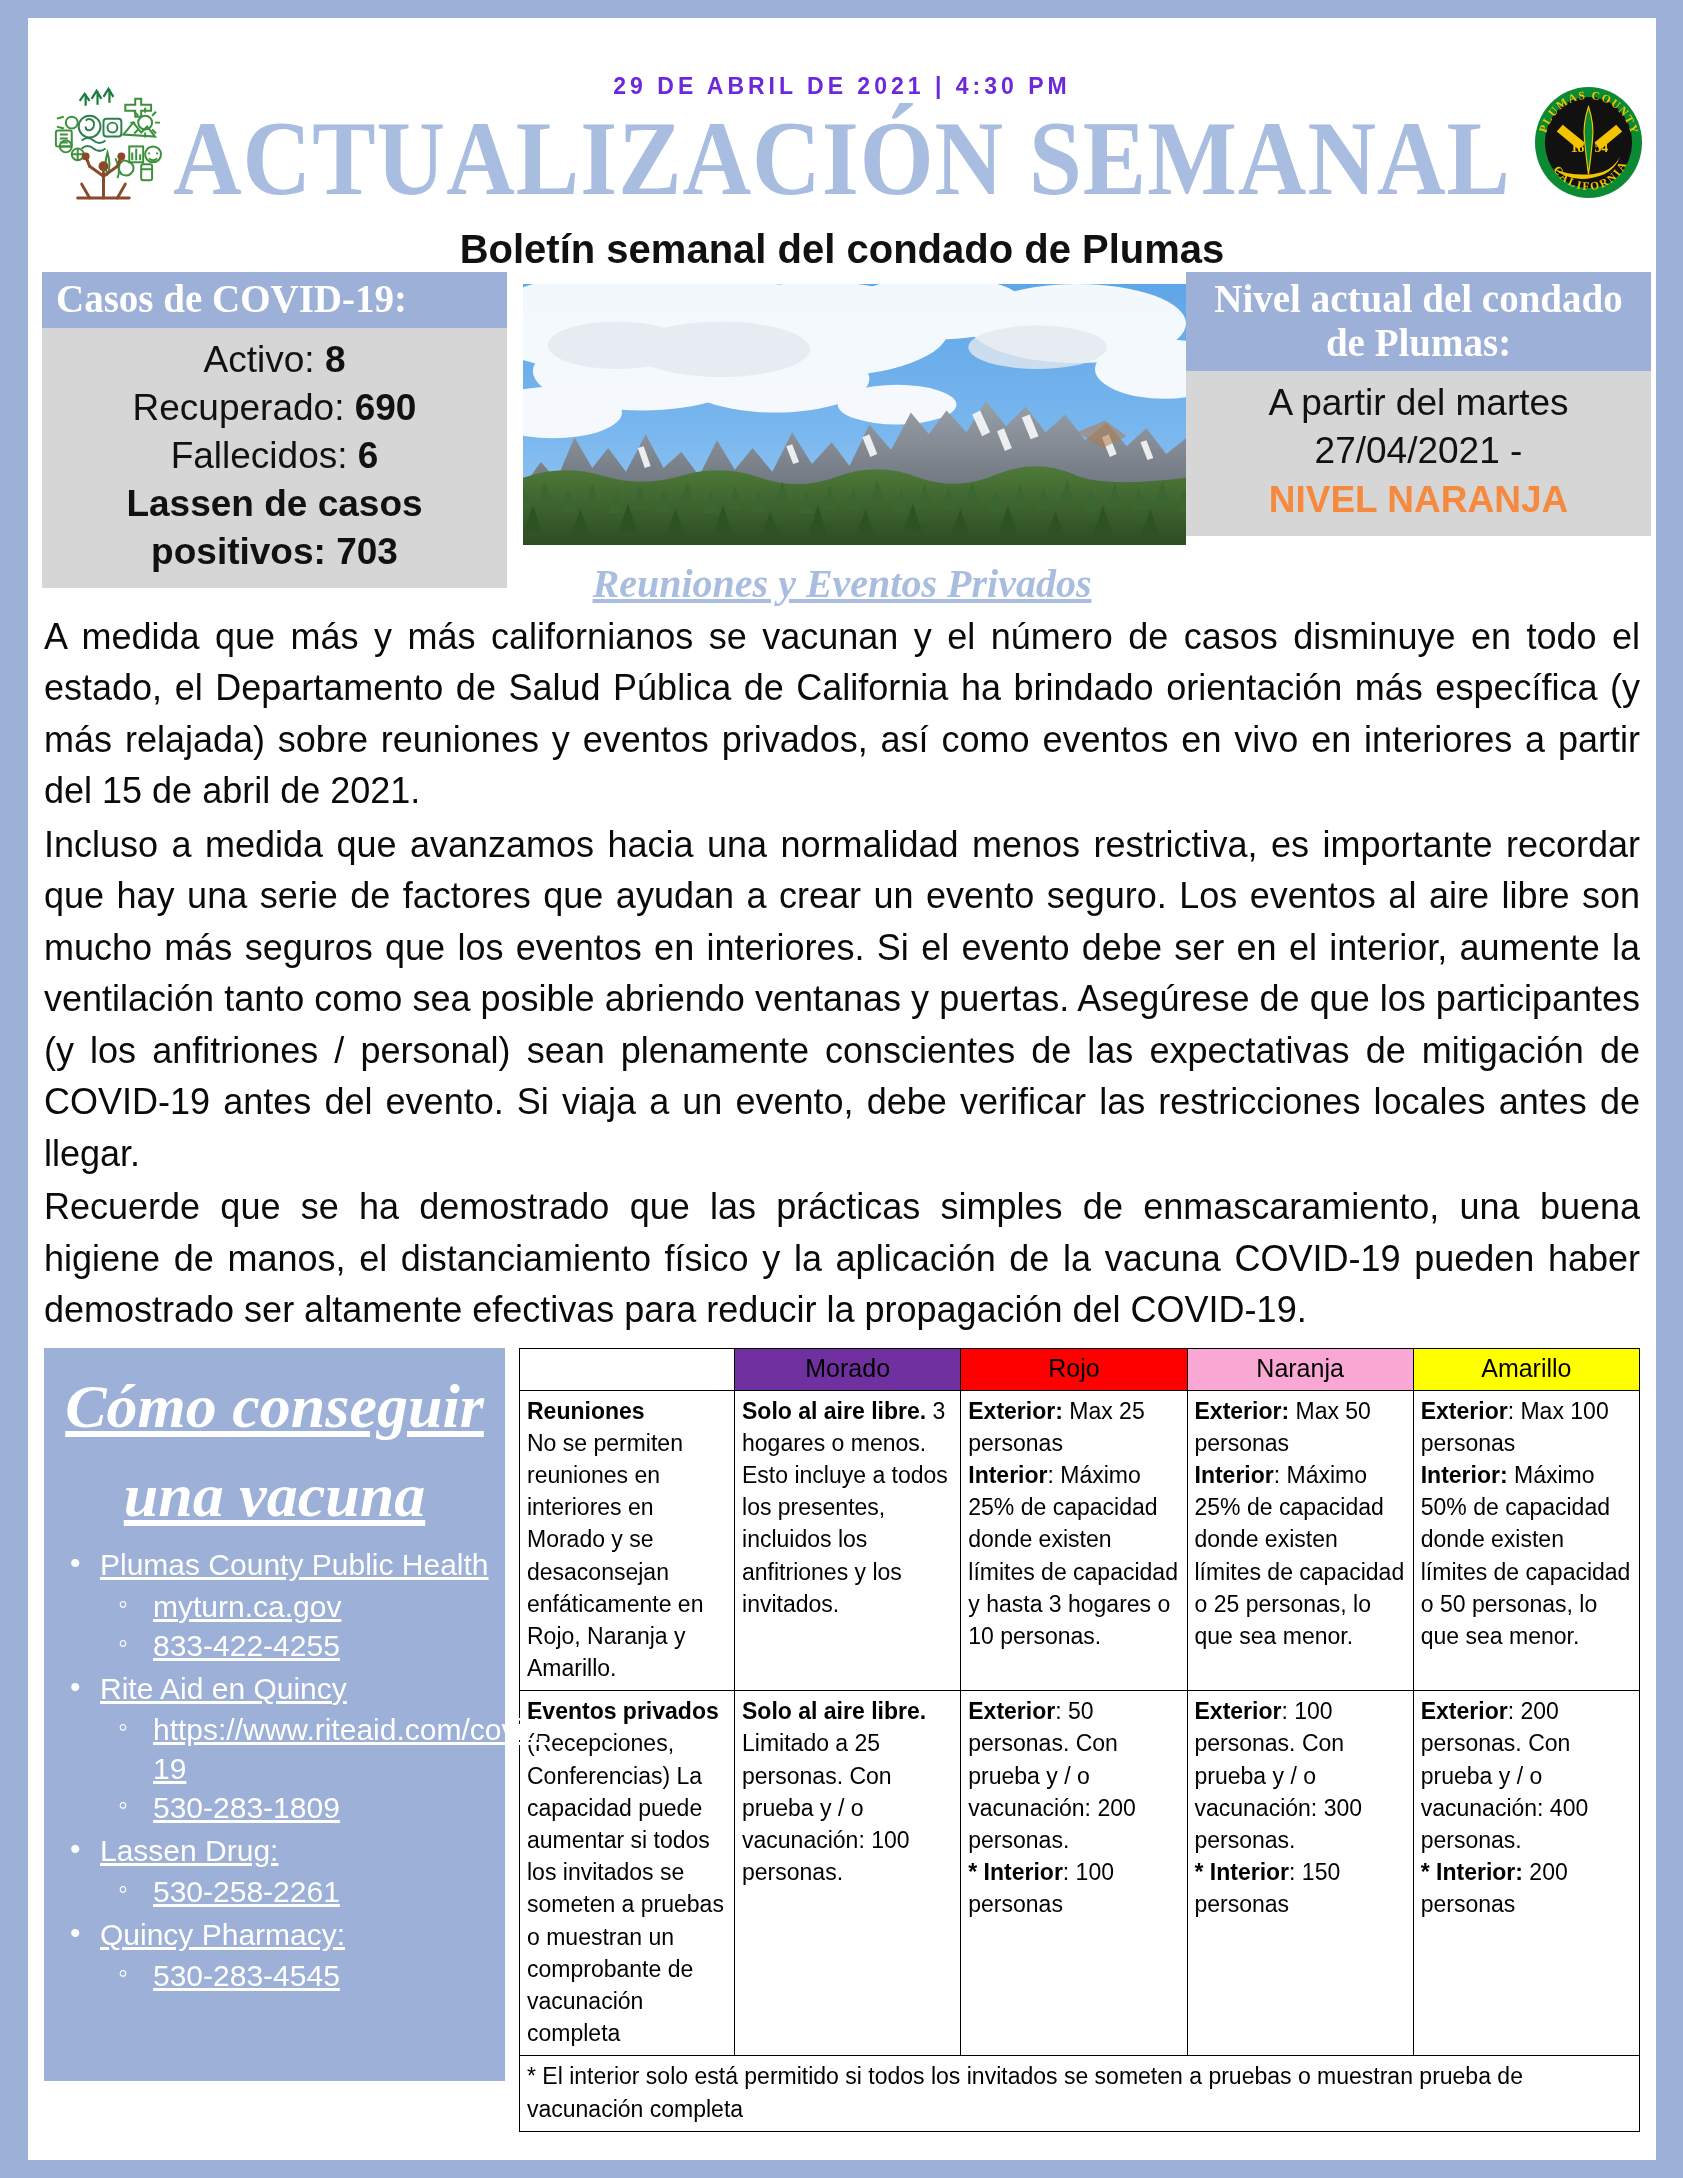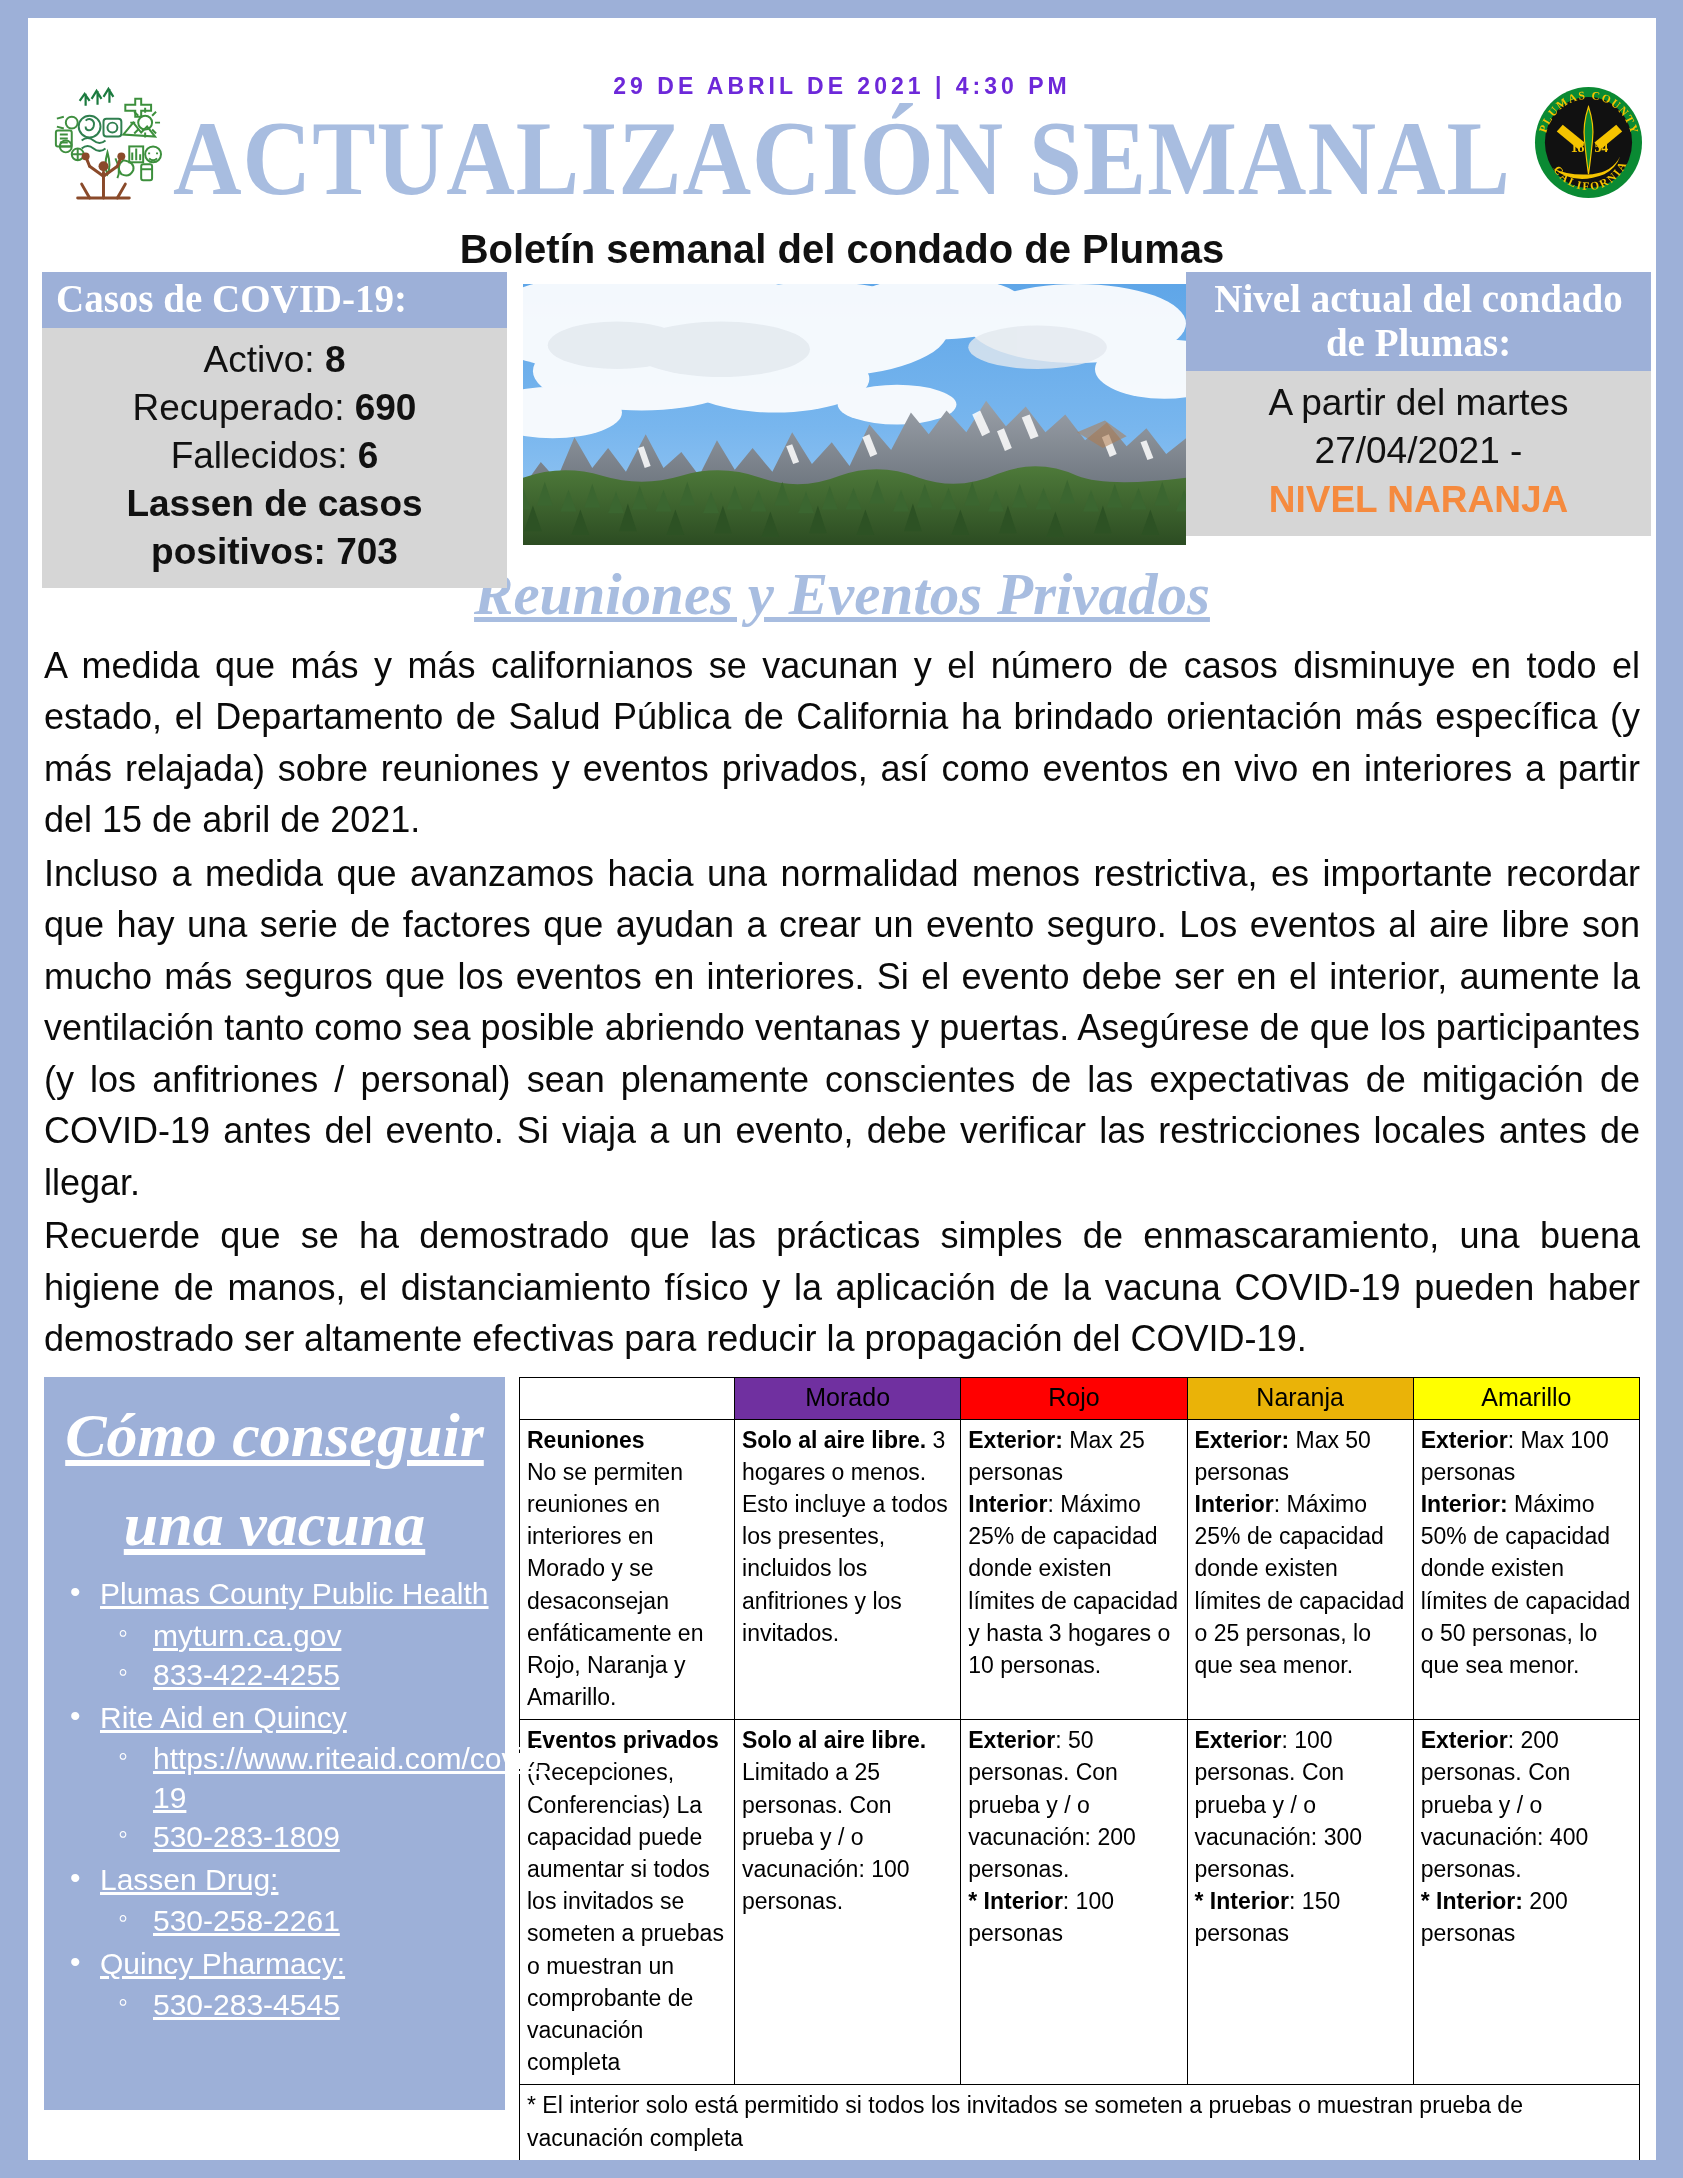--- a/index.html
+++ b/index.html
@@ -98,24 +98,24 @@
   }
   .photo svg { display:block; width: 100%; height: 100%; }
 
   
   .article { padding: 0 16px 0 16px; margin-top: 6px; }
   .article-title {
     text-align: center;
     font-family: "Liberation Serif", serif;
     font-style: italic;
     font-weight: bold;
-    font-size: 59px;
+    font-size: 40px;
     color: #a8bde0;
     text-decoration: underline;
-    margin-bottom: 11px;
+    margin-bottom: 4px;
   }
   .article p {
     text-align: justify;
     font-size: 36px;
     line-height: 1.43;
     color: #0a0a0a;
     margin-bottom: 2px;
   }
 
   
@@ -188,21 +188,21 @@
   table.levels thead th {
     text-align: center;
     font-size: 25px;
     padding: 2px 4px 4px;
     vertical-align: middle;
     height: 38px;
   }
   th.h-blank { background: #ffffff; border-top: 1.6px solid #000; }
   th.h-morado { background: #7030a0; color: #ffffff; }
   th.h-rojo { background: #ff0000; color: #000000; }
-  th.h-naranja { background: #eab308; color: #000000; }
+  th.h-naranja { background: #f9a8d4; color: #000000; }
   th.h-amarillo { background: #ffff00; color: #000000; }
   table.levels td b, table.levels td strong { font-weight: bold; }
   td.rowlabel b { font-weight: bold; }
   td.footnote {
     font-size: 20px;
     padding: 5px 8px 7px;
     line-height: 1.3;
   }
   .col-a { width: 19.2%; }
   .col-b { width: 20.2%; }

